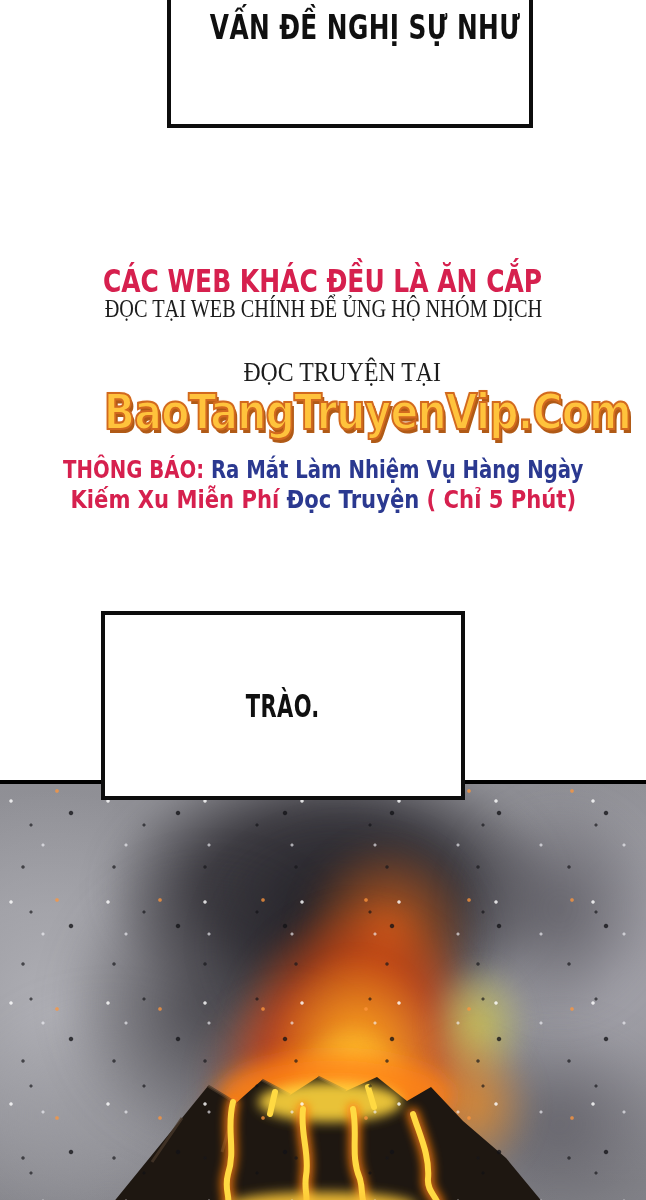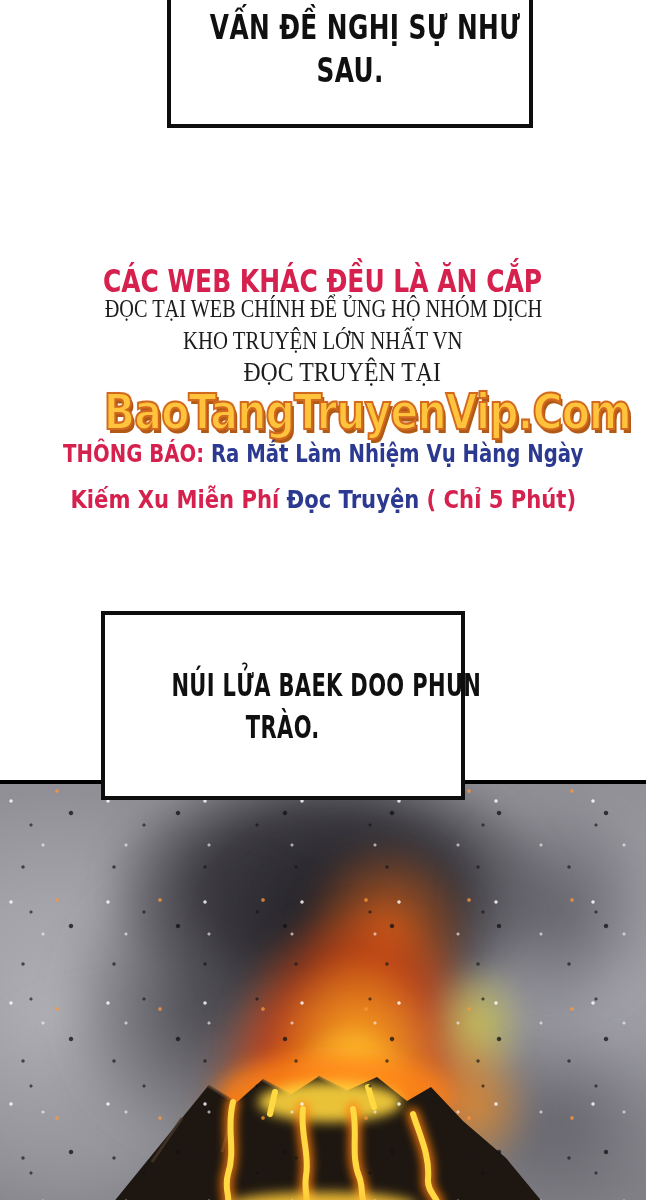--- a/index.html
+++ b/index.html
@@ -25,21 +25,21 @@
   .headline{top:262px;font-size:32px;font-weight:bold;color:#d6204e;}
   .headline .fit{--sx:.78;}
   .serif{font-family:"Liberation Serif","DejaVu Serif",serif;color:#1c1c1c;}
   .l1{top:294px;font-size:26px;}  .l1 .fit{--sx:.78;}
   .l2{top:326px;font-size:26px;}  .l2 .fit{--sx:.8;}
   .l3{top:356px;font-size:28px;padding-left:19px;}  .l3 .fit{--sx:.85;}
   .site{top:381px;font-size:50px;line-height:62px;font-weight:bold;padding-left:44px;}
   .site .fit{--sx:.82;color:#ffc33c;-webkit-text-stroke:2.2px #d2691e;
              text-shadow:3px 4px 0 #b05a16,0 0 2px #e8821e;letter-spacing:-1px;}
   .notice{font-size:24px;font-weight:bold;line-height:29px;}
-  .n1{top:440px;} .n1 .fit{--sx:.82;}
+  .n1{top:456px;} .n1 .fit{--sx:.82;}
   .n2{top:486px;} .n2 .fit{--sx:.88;}
   .red{color:#d6204e;} .blue{color:#2b3990;}
 
   
   .panel{position:absolute;left:0;top:780px;width:646px;height:420px;overflow:hidden;
          border-top:4px solid #000;box-sizing:content-box;z-index:1;}
   .art-bg{position:absolute;inset:0;
     background:
       radial-gradient(280px 320px at 8% 55%, rgba(178,178,184,.95), rgba(178,178,184,0) 70%),
       radial-gradient(240px 300px at 95% 45%, rgba(168,167,175,.85), rgba(168,167,175,0) 70%),
@@ -77,32 +77,28 @@
     background-size:97px 101px,83px 89px,107px 113px,91px 97px,103px 109px,79px 73px,113px 87px,101px 79px;}
 </style>
 </head>
 <body>
 
 <div class="page">
 
   <section class="bubble bubble1">
     <div class="bubble-text">
       <div><span class="fit">VẤN ĐỀ NGHỊ SỰ NHƯ</span></div>
-      <div><span class="fit">SAU.</span></div>
     </div>
   </section>
 
   <div class="ad-line headline">
     <span class="fit">CÁC WEB KHÁC ĐỀU LÀ ĂN CẮP</span>
   </div>
   <div class="ad-line serif l1">
     <span class="fit">ĐỌC TẠI WEB CHÍNH ĐỂ ỦNG HỘ NHÓM DỊCH</span>
-  </div>
-  <div class="ad-line serif l2">
-    <span class="fit">KHO TRUYỆN LỚN NHẤT VN</span>
   </div>
   <div class="ad-line serif l3">
     <span class="fit">ĐỌC TRUYỆN TẠI</span>
   </div>
   <div class="ad-line site">
     <span class="fit">BaoTangTruyenVip.Com</span>
   </div>
   <div class="ad-line notice n1">
     <span class="fit">
       <span class="red">THÔNG BÁO:</span>
@@ -168,18 +164,17 @@
         </g>
       </g>
       <ellipse cx="322" cy="422" rx="95" ry="14" fill="#ffc937" opacity=".9" filter="url(#b6)"></ellipse>
     </svg>
 
     <div class="speckles"></div>
   </section>
 
   <section class="bubble bubble2">
     <div class="bubble-text">
-      <div><span class="fit">NÚI LỬA BAEK DOO PHUN</span></div>
       <div><span class="fit">TRÀO.</span></div>
     </div>
   </section>
 
 </div>
 
 </body></html>

